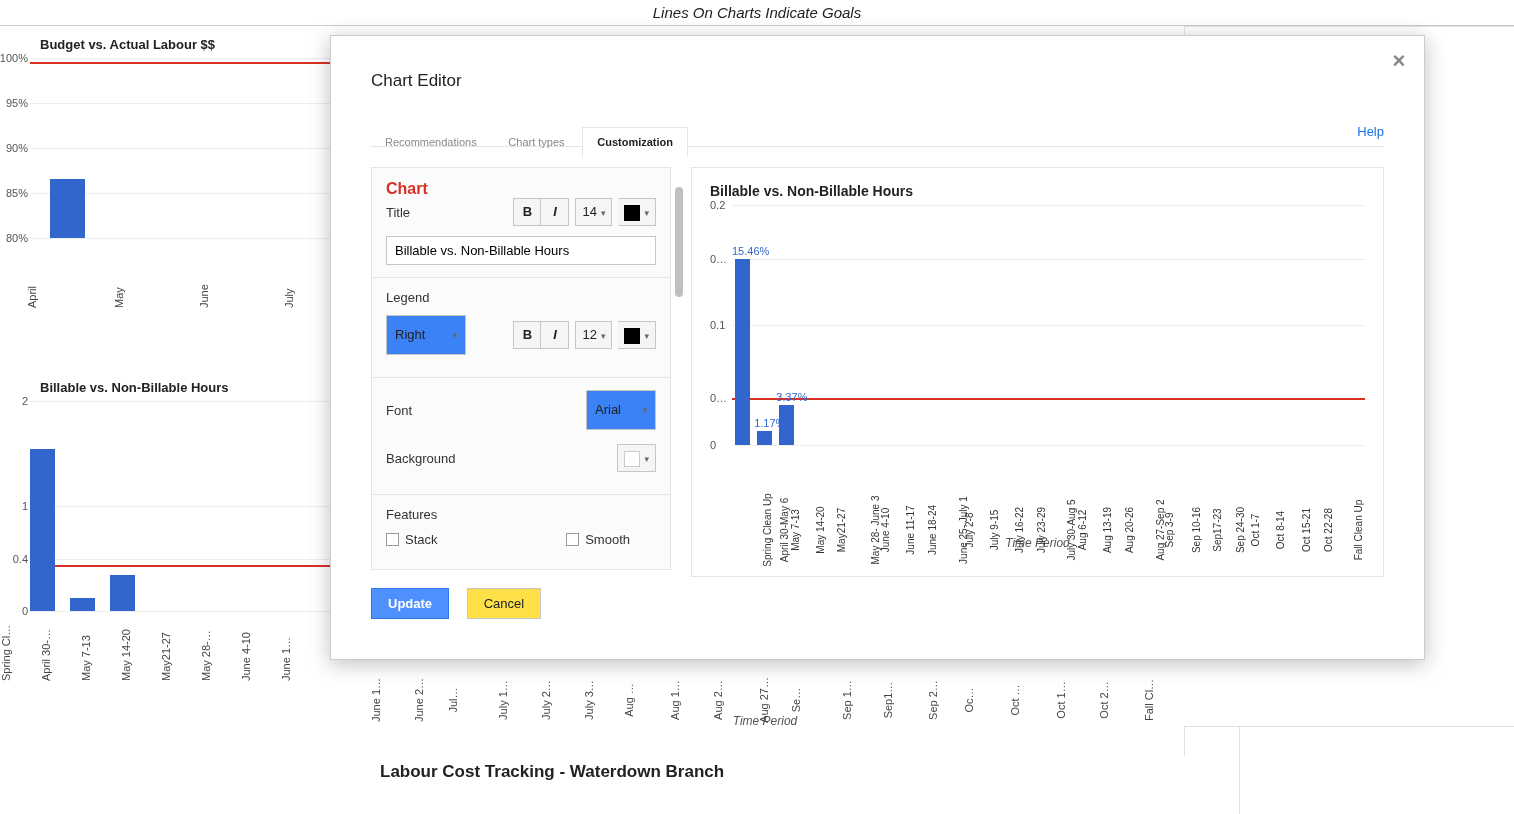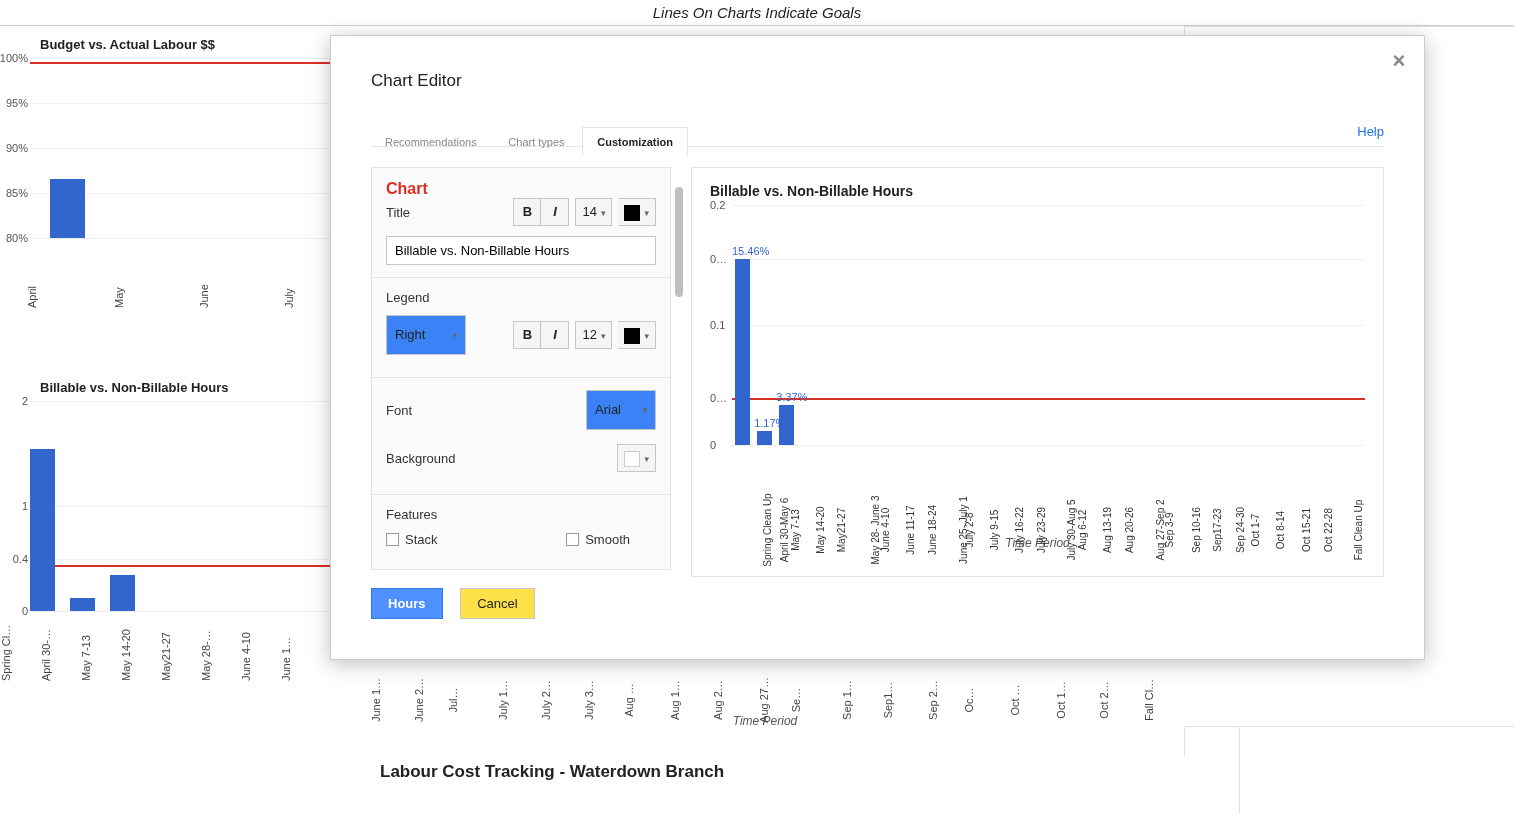--- a/index.html
+++ b/index.html
@@ -551,21 +551,21 @@
                   <span class="box"></span>
                   <span>Smooth</span>
                 </label>
               <div style="width:20px"></div>
             </div>
           </div>
         </div>
         <div class="scrollbar"></div>
 
         <div class="buttons">
-          <span class="btn primary">Hours</span>
+          <span class="btn primary">Update</span>
           <span class="btn">Cancel</span>
         </div>
       </div>
 
       <div class="preview">
         <h4>Billable vs. Non-Billable Hours</h4>
         <div class="plot" id="preview-plot">
             <div class="grid" style="top: 240px;"></div>
             <div class="ytick" style="top: 240px;">0</div>
             <div class="grid" style="top: 193.2px;"></div>

